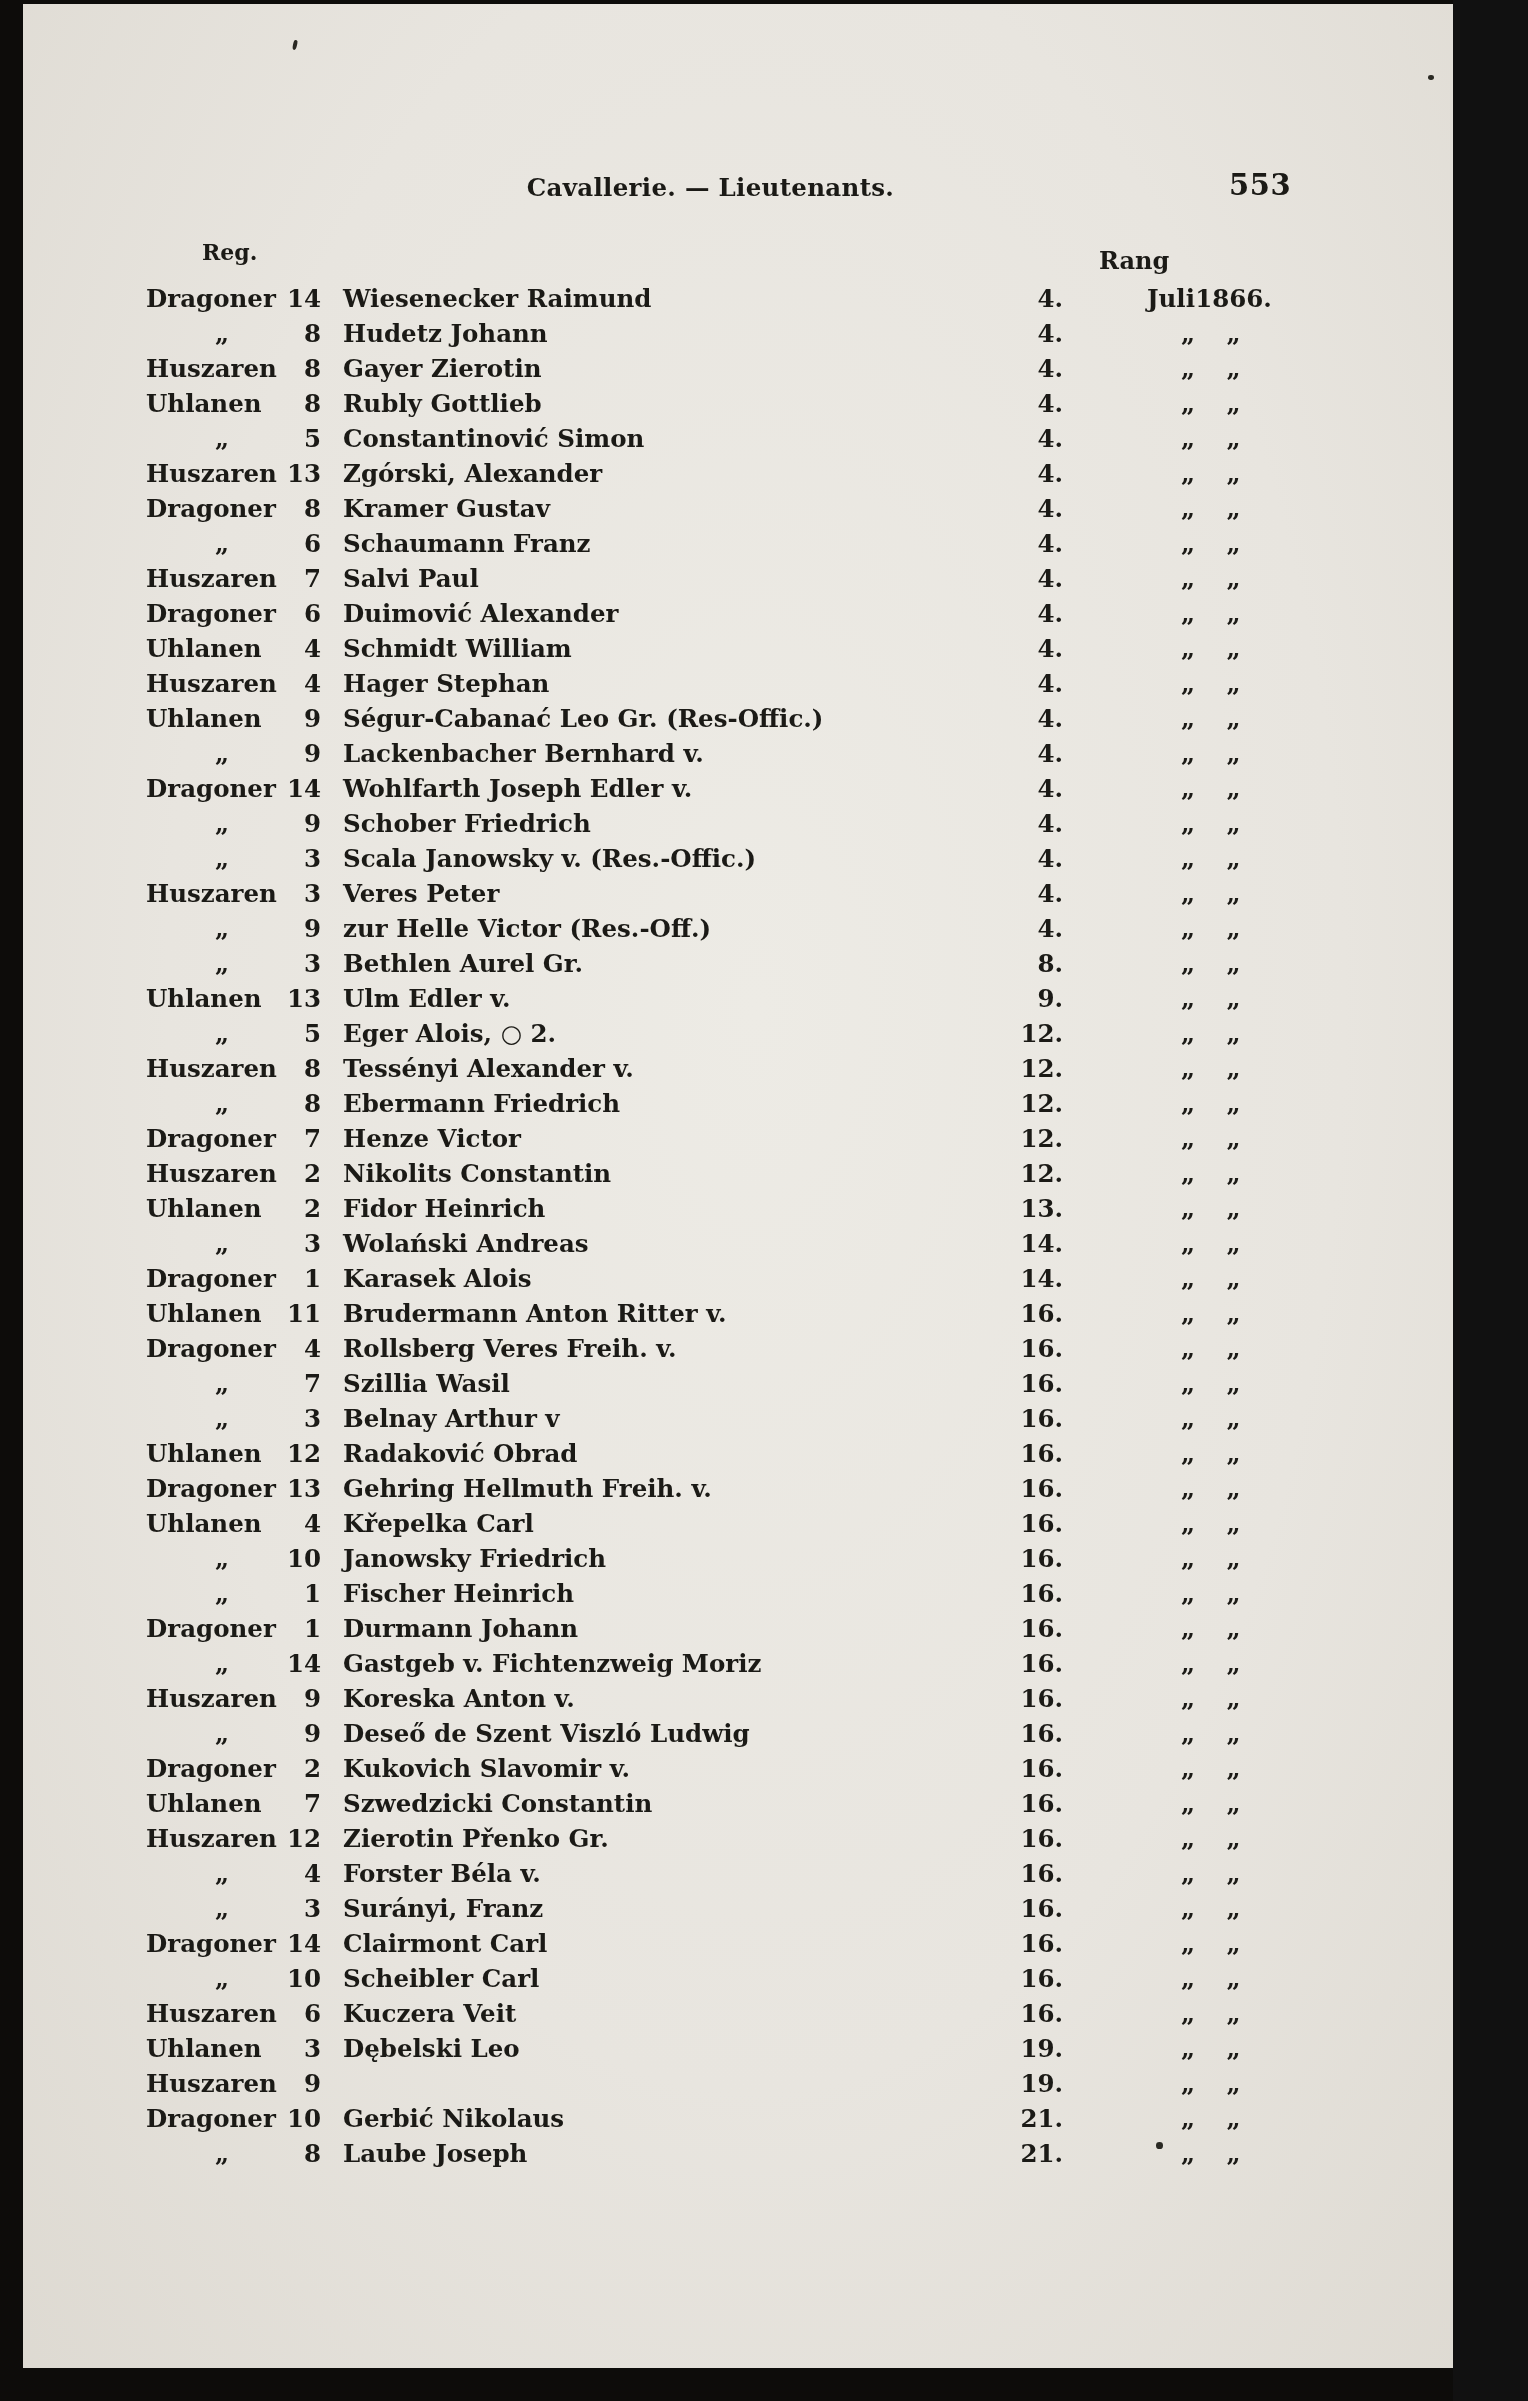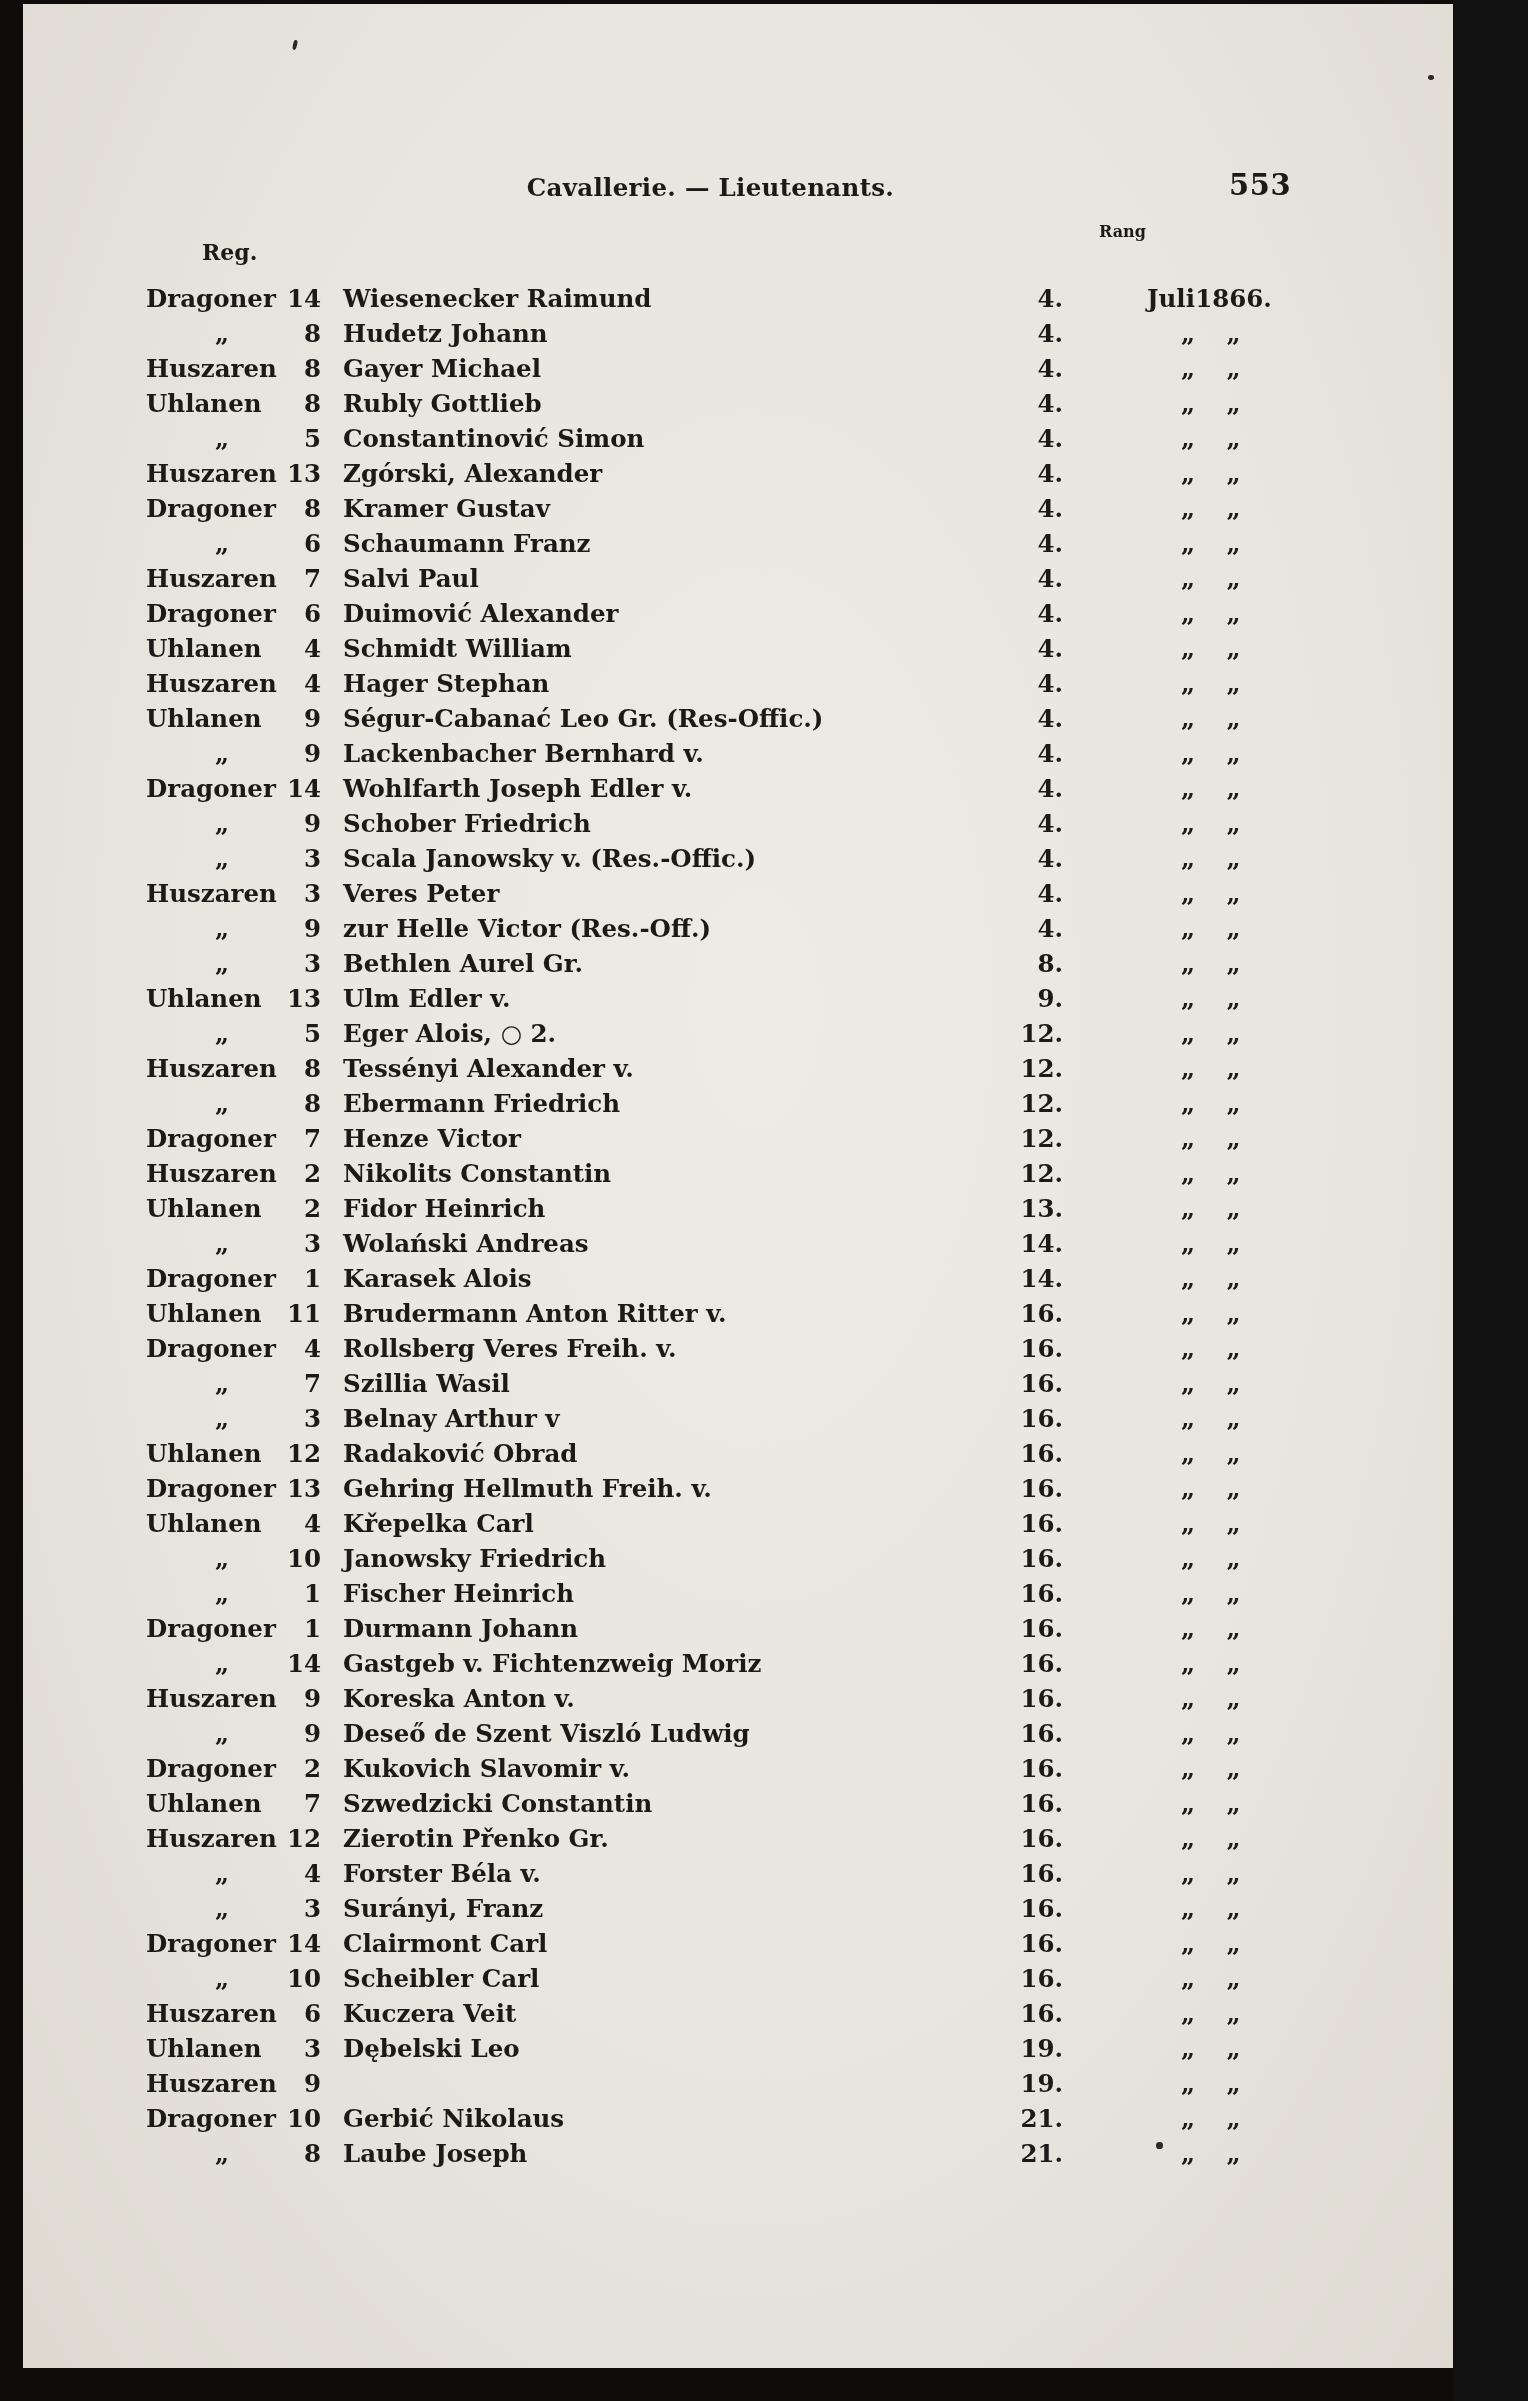--- a/index.html
+++ b/index.html
@@ -27,21 +27,21 @@
     letter-spacing: 0.3px;
     white-space: nowrap;
   }
   .page-number {
     position: absolute;
     top: 168px; left: 1229px;
     font-size: 29px;
     letter-spacing: 0.6px;
   }
   .col-reg  { position: absolute; top: 239px; left: 202px;  font-size: 22px; }
-  .col-rang { position: absolute; top: 222px; left: 1099px; font-size: 16px; }
+  .col-rang { position: absolute; top: 246px; left: 1099px; font-size: 24px; }
 
   .rows { position: absolute; top: 281px; left: 0; width: 1529px; margin-left: 8px; }
   .row  { position: relative; height: 35px; font-size: 24.5px; line-height: 35px; white-space: nowrap; }
   .row span { position: absolute; top: 0; }
   .cell-reg        { left: 138px; }
   .cell-reg.ditto  { left: 207px; }
   .cell-no   { left: 220px;  width: 93px; text-align: right; }
   .cell-name { left: 335px; }
   .cell-day  { left: 952px; width: 103px; text-align: right; }
   .cell-month{ left: 1128px; width: 59px;  text-align: right; }
@@ -79,21 +79,21 @@
         <span class="cell-reg ditto">„</span>
         <span class="cell-no">8</span>
         <span class="cell-name">Hudetz Johann</span>
         <span class="cell-day">4.</span>
         <span class="cell-month">„</span>
         <span class="cell-year">„</span>
       </div>
       <div class="row">
         <span class="cell-reg">Huszaren</span>
         <span class="cell-no">8</span>
-        <span class="cell-name">Gayer Michael</span>
+        <span class="cell-name">Gayer Zierotin</span>
         <span class="cell-day">4.</span>
         <span class="cell-month">„</span>
         <span class="cell-year">„</span>
       </div>
       <div class="row">
         <span class="cell-reg">Uhlanen</span>
         <span class="cell-no">8</span>
         <span class="cell-name">Rubly Gottlieb</span>
         <span class="cell-day">4.</span>
         <span class="cell-month">„</span>

